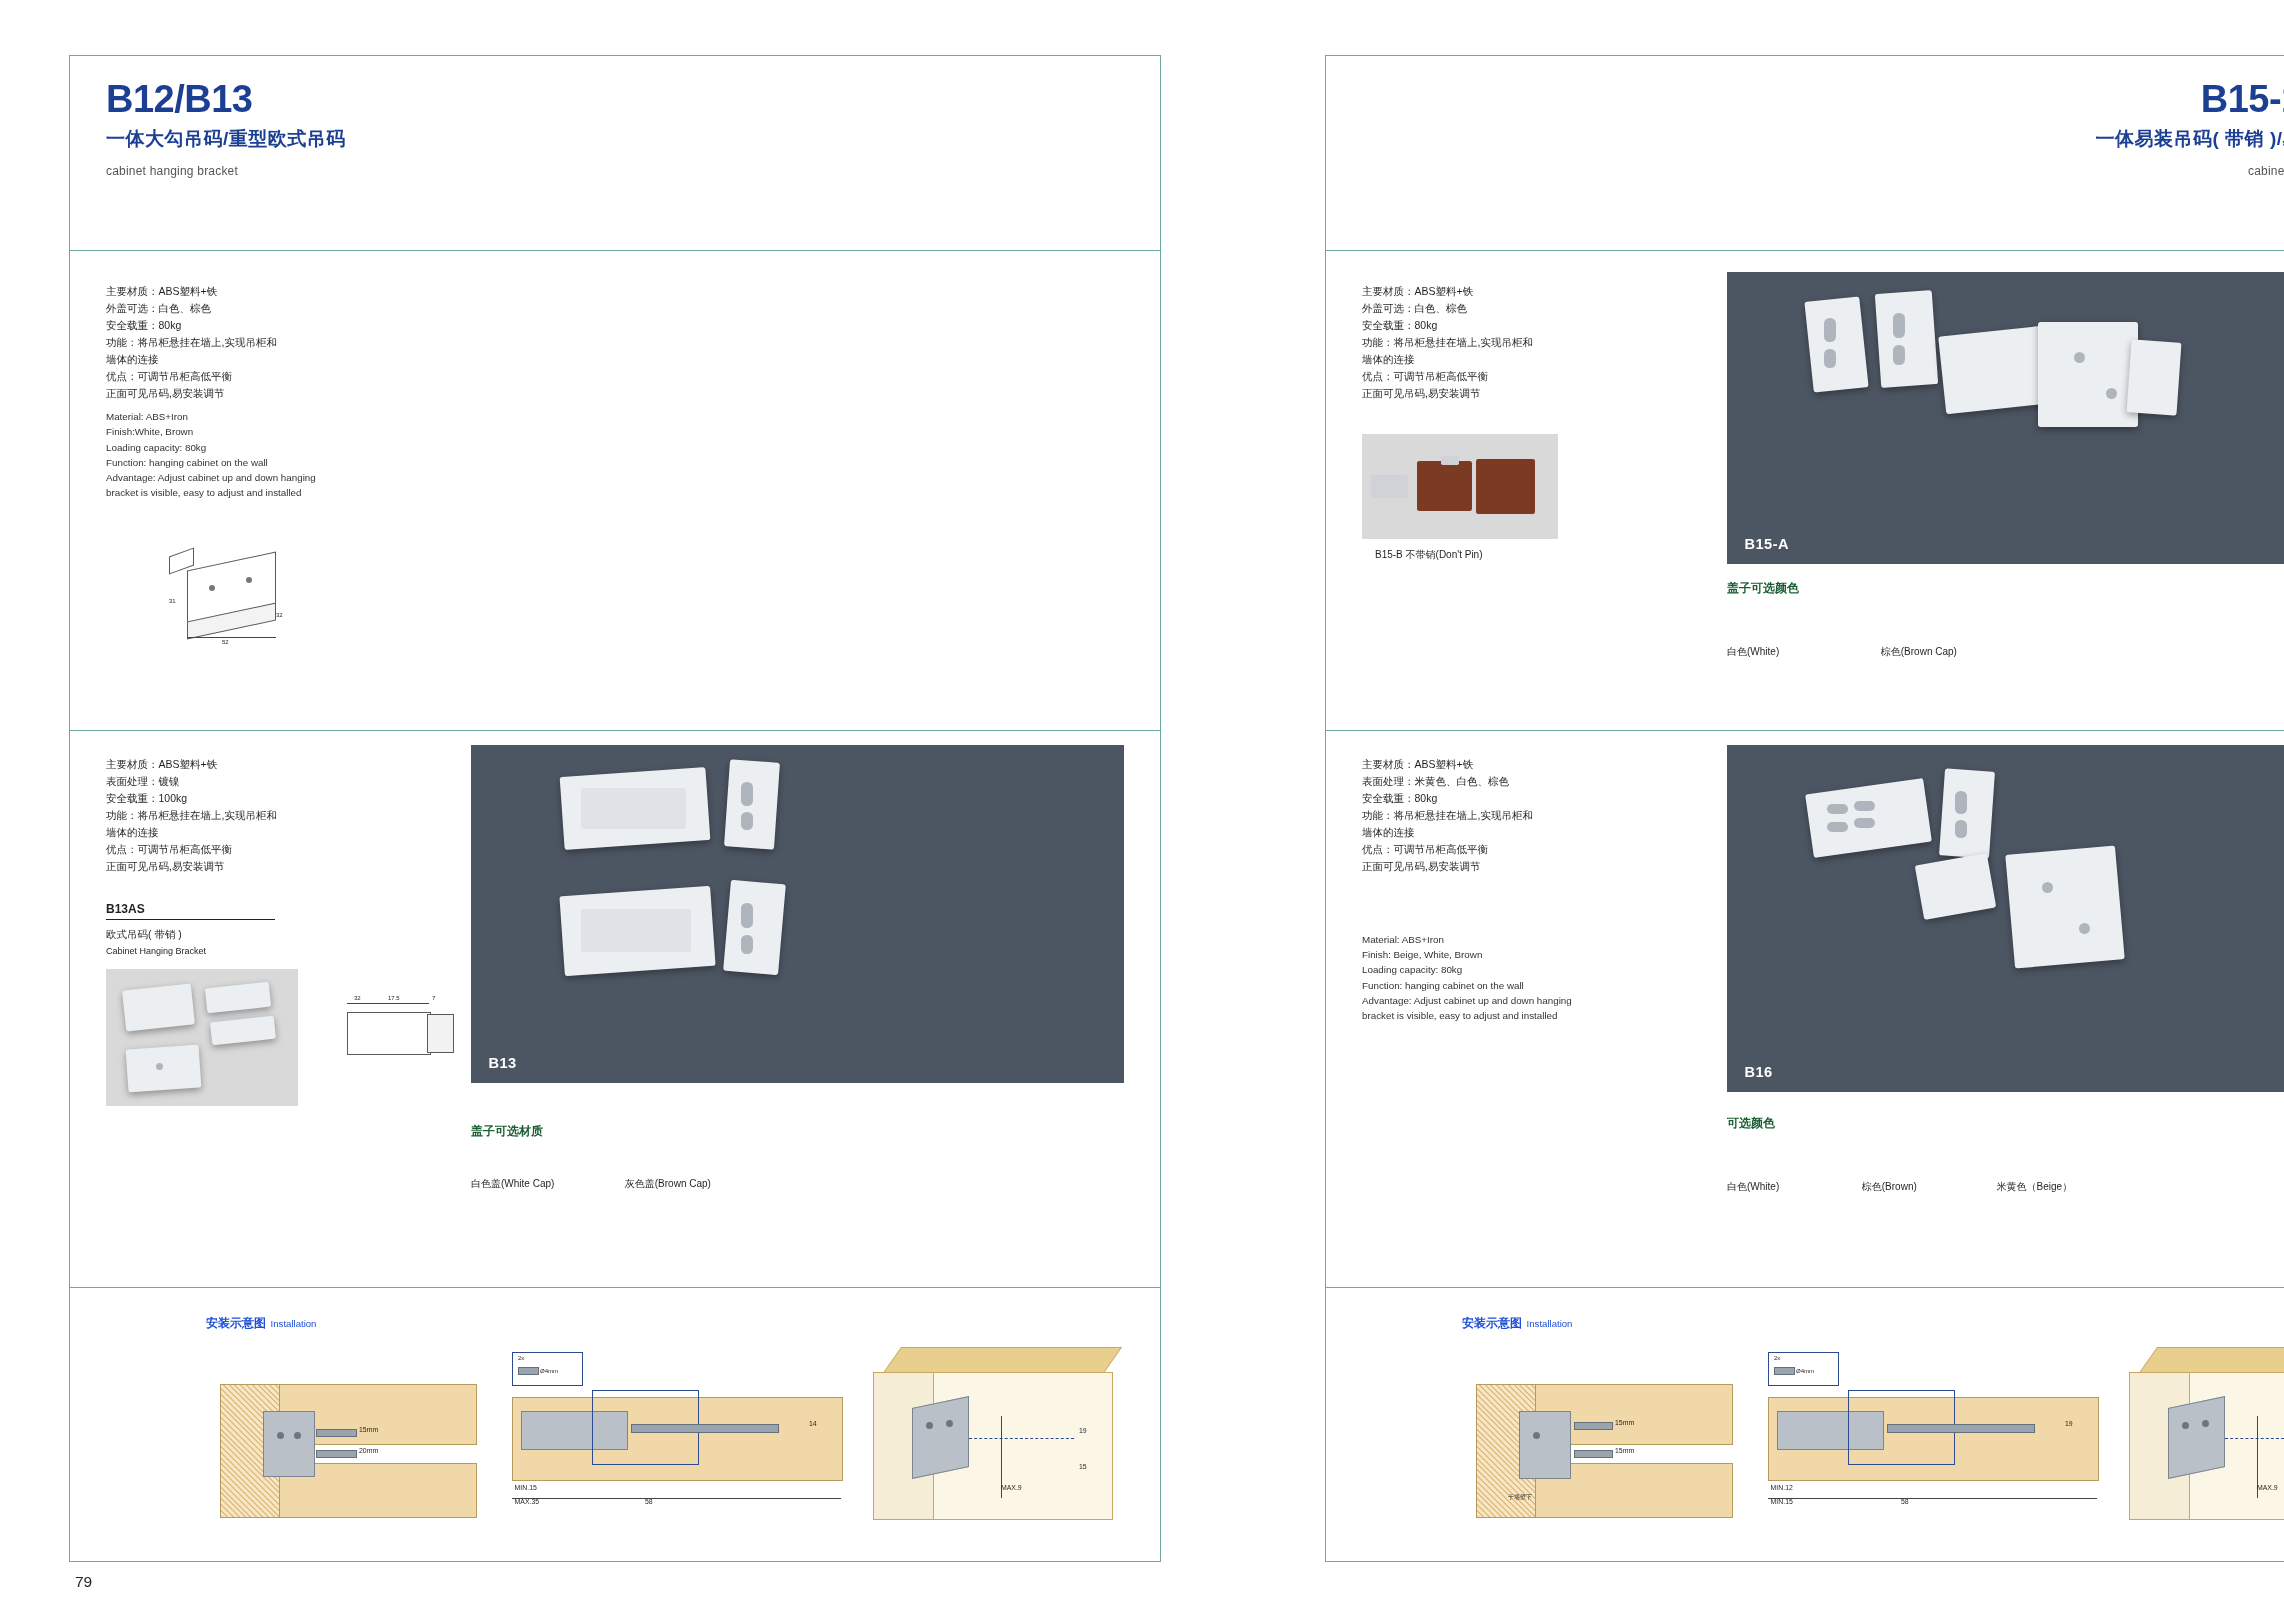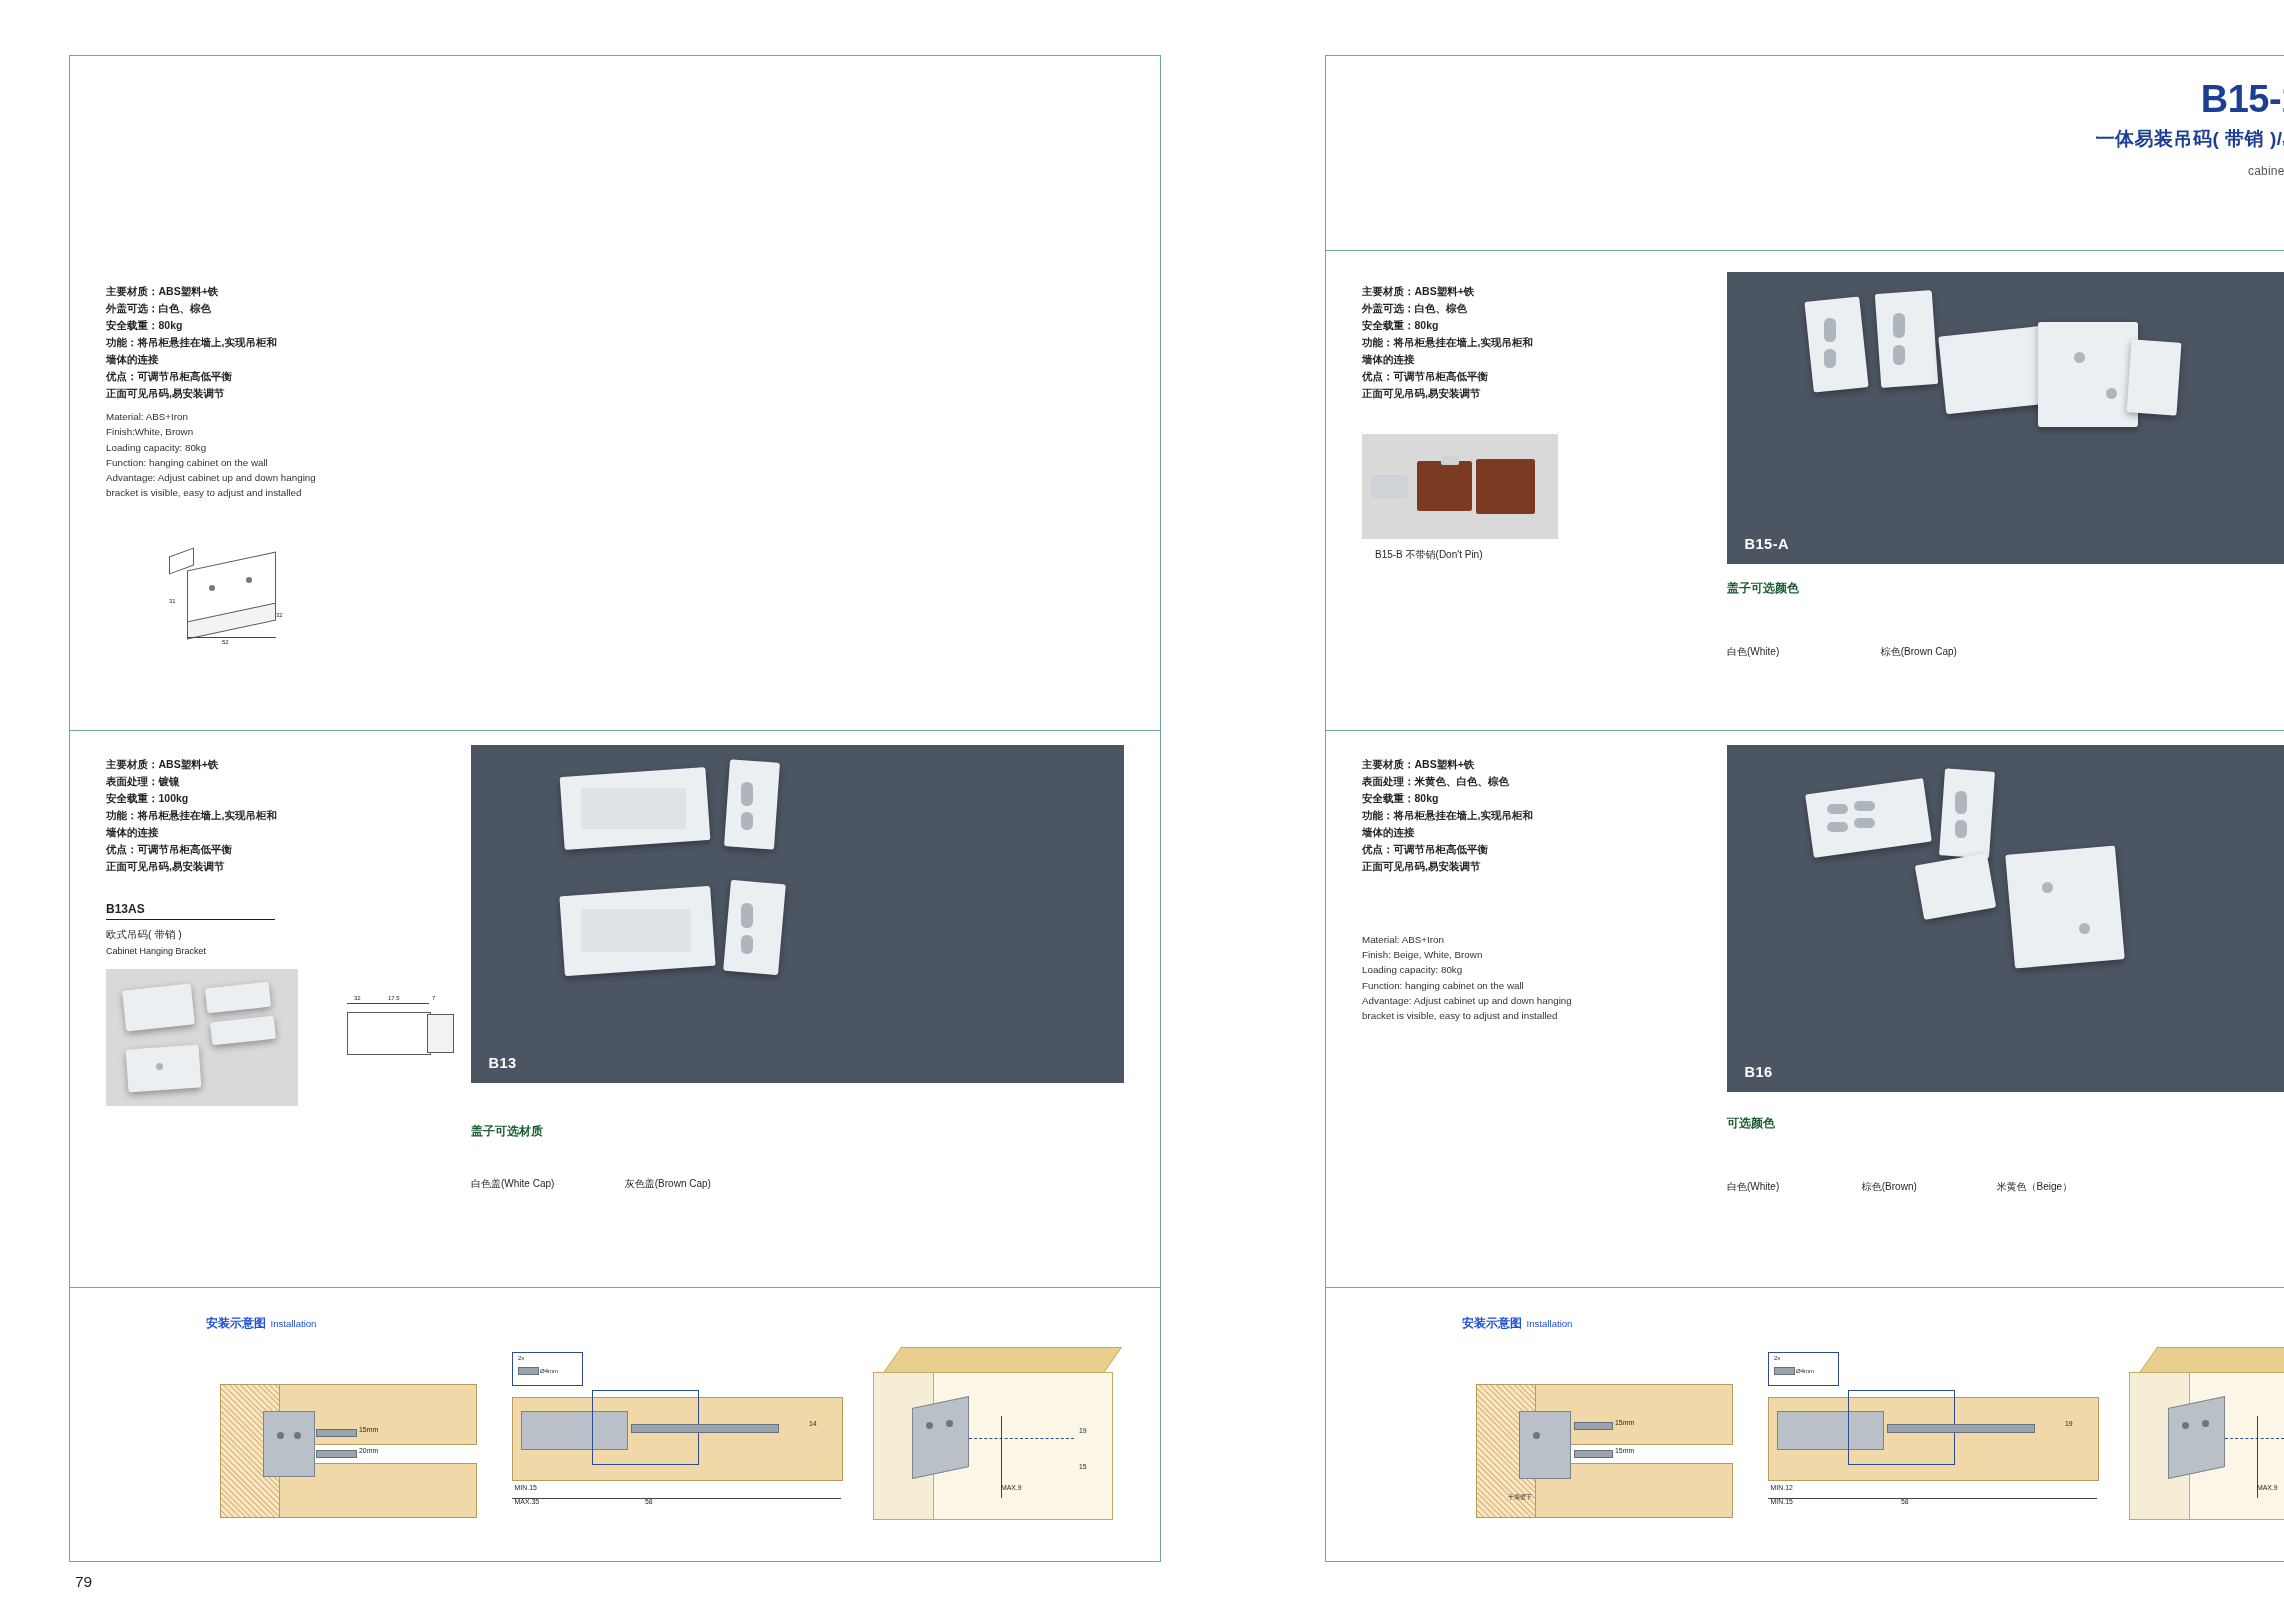--- a/index.html
+++ b/index.html
@@ -20,21 +20,21 @@
   .cn-title{font-size:19px;font-weight:bold;color:#1c3f94;margin-top:6.4px;letter-spacing:0.5px;}
   .en-title{font-size:12px;color:#555;margin-top:12px;letter-spacing:0.2px;}
 
   
   .sec{position:absolute;left:0;right:0;box-sizing:border-box;}
   .sec1{top:196px;height:480px;border-bottom:1.4px solid #6fa8a0;}
   .sec2{top:676px;height:557px;border-bottom:1.4px solid #6fa8a0;}
   .sec3{top:1233px;bottom:75px;}
 
   .specs{position:absolute;font-size:10.5px;line-height:1.62;color:#231f20;}
-  .specs .cn{margin-bottom:7.3px;font-weight:bold;}
+  .specs .cn{margin-bottom:7.3px;}
   .specs .en{font-size:9.8px;line-height:1.55;color:#333;}
 
   .photo{position:absolute;background:#4c5562;}
   .photo .tag{position:absolute;left:17.4px;bottom:12px;color:#fff;font-size:14.6px;font-weight:bold;letter-spacing:0.5px;}
 
   .grayphoto{position:absolute;background:#d9d9d9;}
   .caption{position:absolute;font-size:10px;color:#231f20;}
 
   .opt-title{position:absolute;font-size:12px;font-weight:bold;color:#1c5e34;}
   .opt-row{position:absolute;font-size:10px;color:#231f20;margin-top:33px;}
@@ -77,20 +77,27 @@
   .gray-sm{position:absolute;background:#cfd3d8;border-radius:1.8px;}
 </style>
 </head>
 <body>
 
 <div class="spread">
 
   <div class="page page-left">
     <div class="frame"></div>
 
+    <div class="hdr">
+      <div class="hdr-inner">
+        <div class="code">B12/B13</div>
+        <div class="cn-title">一体大勾吊码/重型欧式吊码</div>
+        <div class="en-title">cabinet hanging bracket</div>
+      </div>
+    </div>
 
     <div class="sec sec1">
       <div class="specs" style="left:37px;top:32px;width:329px;">
         <div class="cn">
           <div>主要材质：ABS塑料+铁</div>
           <div>外盖可选：白色、棕色</div>
           <div>安全载重：80kg</div>
           <div>功能：将吊柜悬挂在墙上,实现吊柜和</div>
           <div>墙体的连接</div>
           <div>优点：可调节吊柜高低平衡</div>

